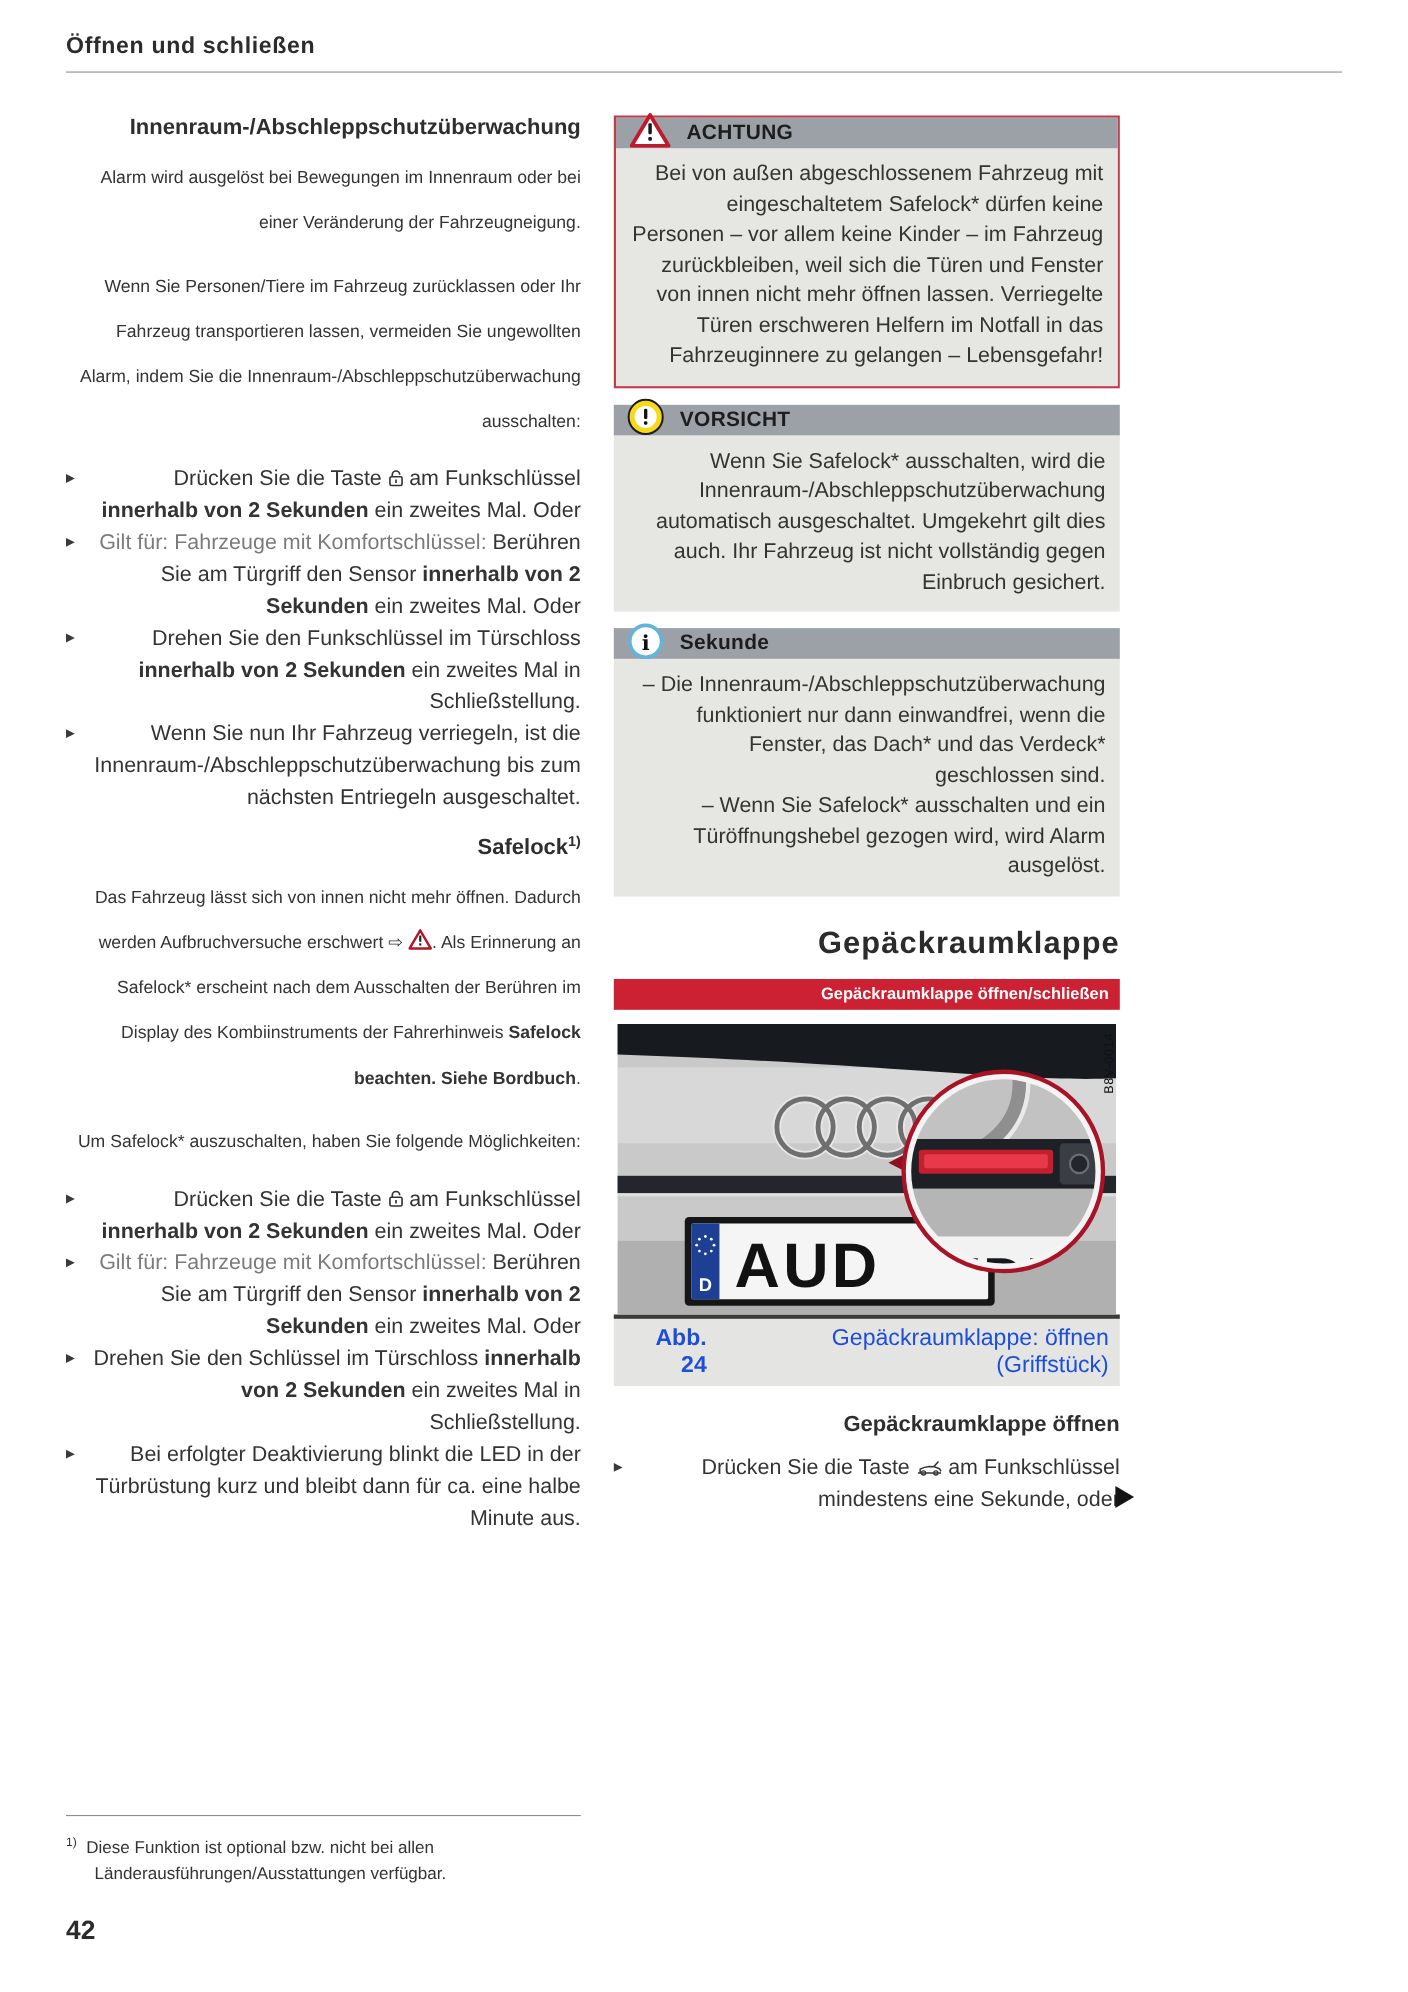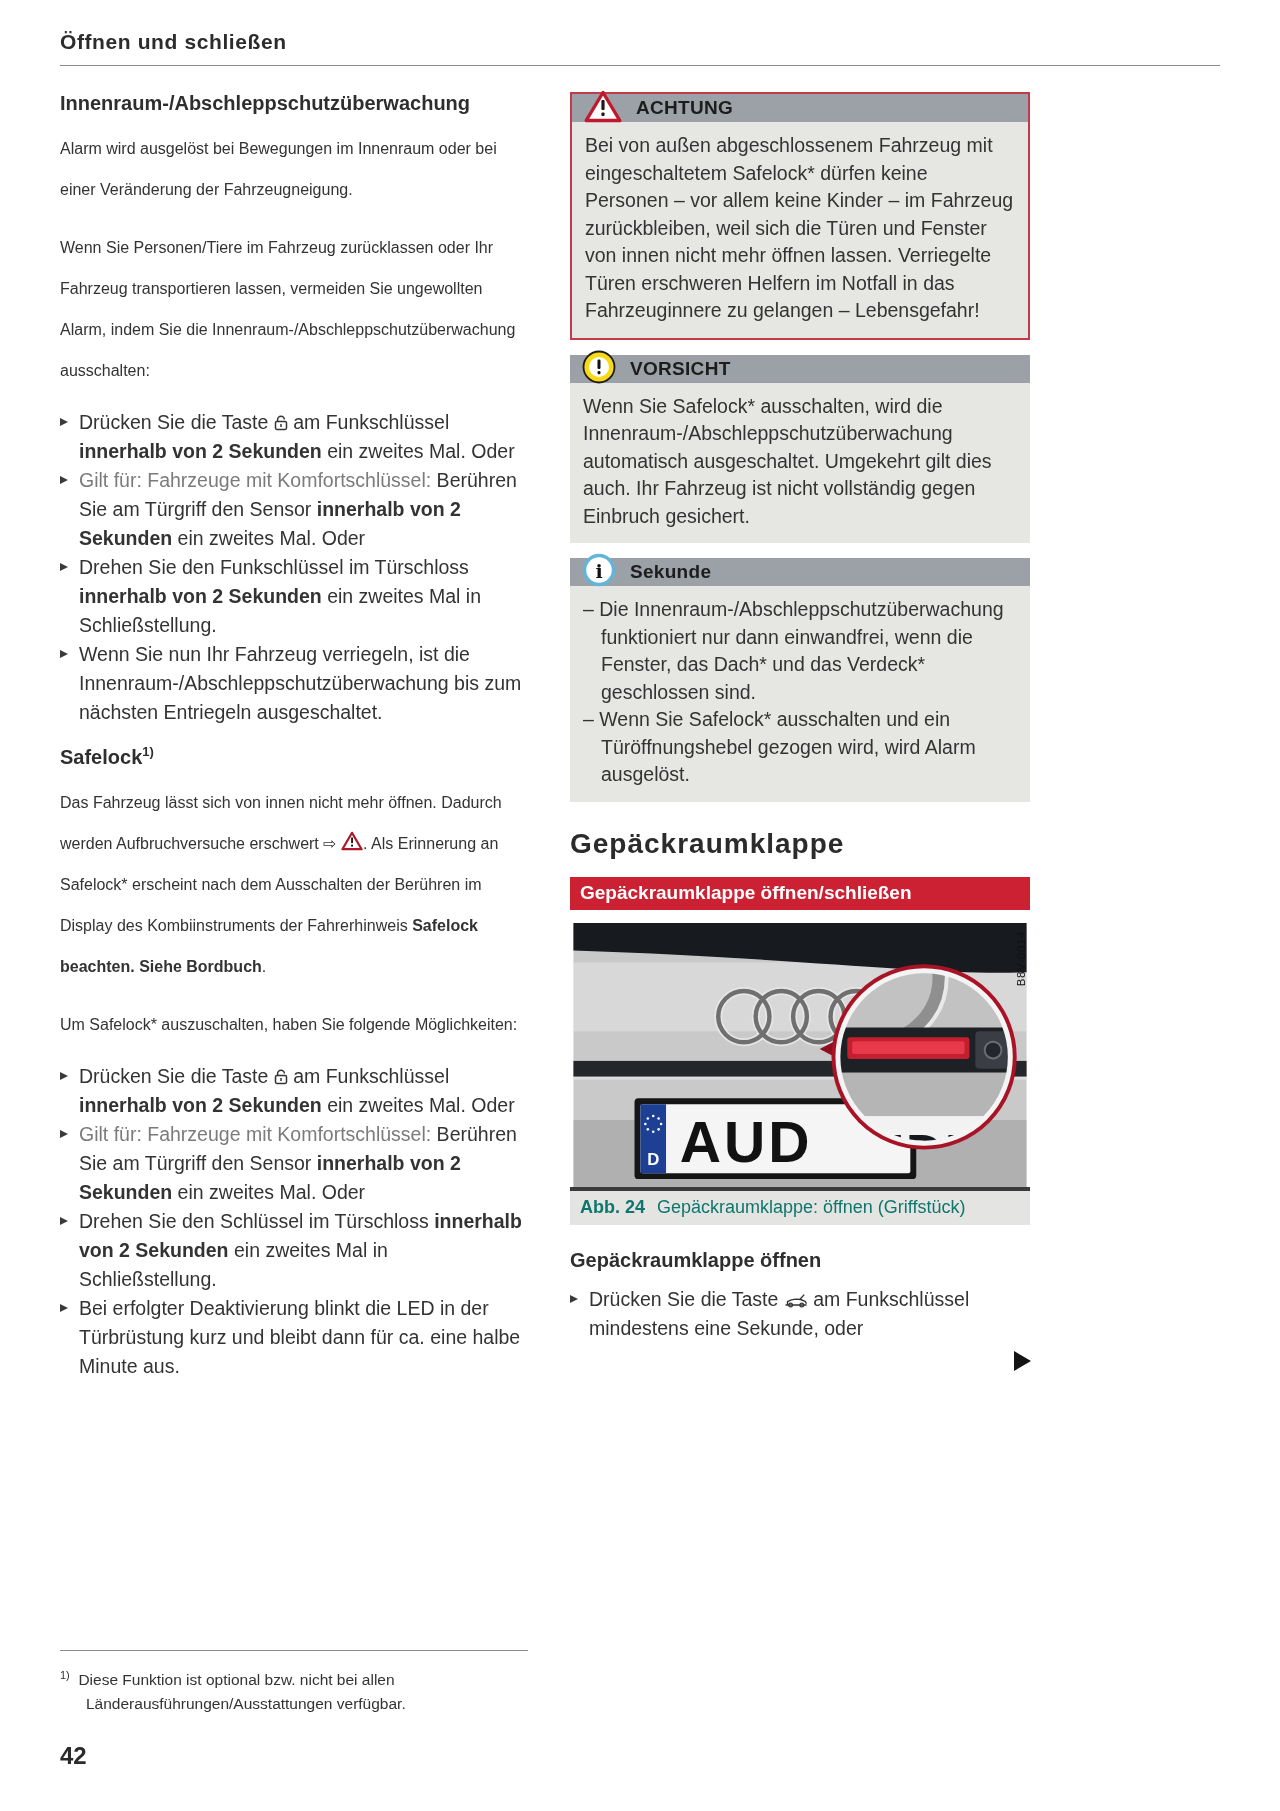--- a/index.html
+++ b/index.html
@@ -15,21 +15,21 @@
   *{box-sizing:border-box;margin:0;padding:0;}
   html,body{background:#fff;}
   body{
     width:1280px;height:1811px;position:relative;
     font-family:"Liberation Sans","DejaVu Sans",sans-serif;
     color:var(--text-dark);
   }
   .page{padding:30px 60px 0 60px;}
   .page-header{font-size:21px;font-weight:bold;letter-spacing:.6px;color:#2c2c2c;}
   .header-rule{border:none;border-top:1px solid #8c8c8c;margin-top:11px;}
-  .columns{display:flex;gap:42px;margin-top:26px;}
+  .columns{display:flex;gap:30px;margin-top:39px;text-align:right;}
   .col-left{width:468px;flex:none;}
   .col-right{width:460px;flex:none;}
   .section-title{font-size:20px;font-weight:bold;margin:0 0 13px 0;color:#2e2e2e;}
   .section-title sup{font-size:13px;}
   p.body-text{font-size:16px;line-height:41px;margin:0 0 17px 0;}
   .arrow-list{list-style:none;margin:0 0 17px 0;}
   .arrow-list li{position:relative;padding-left:19px;font-size:19.5px;line-height:29px;}
   .arrow-list li::before{
     content:"";position:absolute;left:0;top:10px;width:0;height:0;
     border-left:8px solid #3a3a3a;border-top:4.5px solid transparent;border-bottom:4.5px solid transparent;
@@ -42,30 +42,30 @@
   
   .alert-box{margin-bottom:15px;}
   .alert-box.bordered{border:2px solid var(--box-border-red);}
   .box-header{background:var(--box-header-gray);display:flex;align-items:center;gap:14px;padding:6px 12px;height:28px;}
   .box-title{font-size:19px;font-weight:bold;color:#1d1d1d;letter-spacing:.3px;}
   .box-body{background:var(--box-body-gray);padding:10px 13px 13px 13px;font-size:19.5px;line-height:27.5px;}
   .dash-list{list-style:none;}
   .dash-list li{padding-left:18px;text-indent:-18px;font-size:19.5px;line-height:27.5px;}
 
   .big-title{font-size:28px;font-weight:bold;letter-spacing:1px;color:#2b2b2b;margin:26px 0 17px 0;}
-  .red-banner{background:var(--accent-red);color:#fff;font-size:19px;font-weight:bold;padding:5px 10px 6px 10px;margin-bottom:13px;}
+  .red-banner{background:var(--accent-red);color:#fff;font-size:15px;font-weight:bold;padding:5px 10px 6px 10px;margin-bottom:13px;}
 
   .figure{position:relative;width:460px;}
   .figure-photo{display:block;border-bottom:4px solid #3a3a3a;}
   .figure-code{
     position:absolute;top:8px;right:3px;
     writing-mode:vertical-rl;transform:rotate(180deg);
     font-size:11.5px;color:#111;letter-spacing:.6px;
   }
-  .figure-caption{background:#e4e4e2;padding:6px 10px 7px 10px;font-size:18px;display:flex;gap:12px;color:#0f766e;}
+  .figure-caption{background:#e4e4e2;padding:6px 10px 7px 10px;font-size:21px;display:flex;gap:12px;color:#1d4ed8;}
   .figure-caption .cap-label{font-weight:bold;}
   .subheading{font-size:20px;font-weight:bold;margin:24px 0 13px 0;color:#2e2e2e;}
 
   .footnote-block{position:absolute;left:60px;top:1650px;width:468px;}
   .footnote-rule{border:none;border-top:1px solid #8c8c8c;margin-bottom:12px;}
   .footnote-text{font-size:15.5px;line-height:24px;padding-left:26px;text-indent:-26px;}
   .footnote-text sup{font-size:11px;}
   .page-number{position:absolute;left:60px;top:1742px;font-size:24px;font-weight:bold;color:#2b2b2b;}
   .continuation-arrow{
     position:absolute;left:1014px;top:1351px;width:0;height:0;

